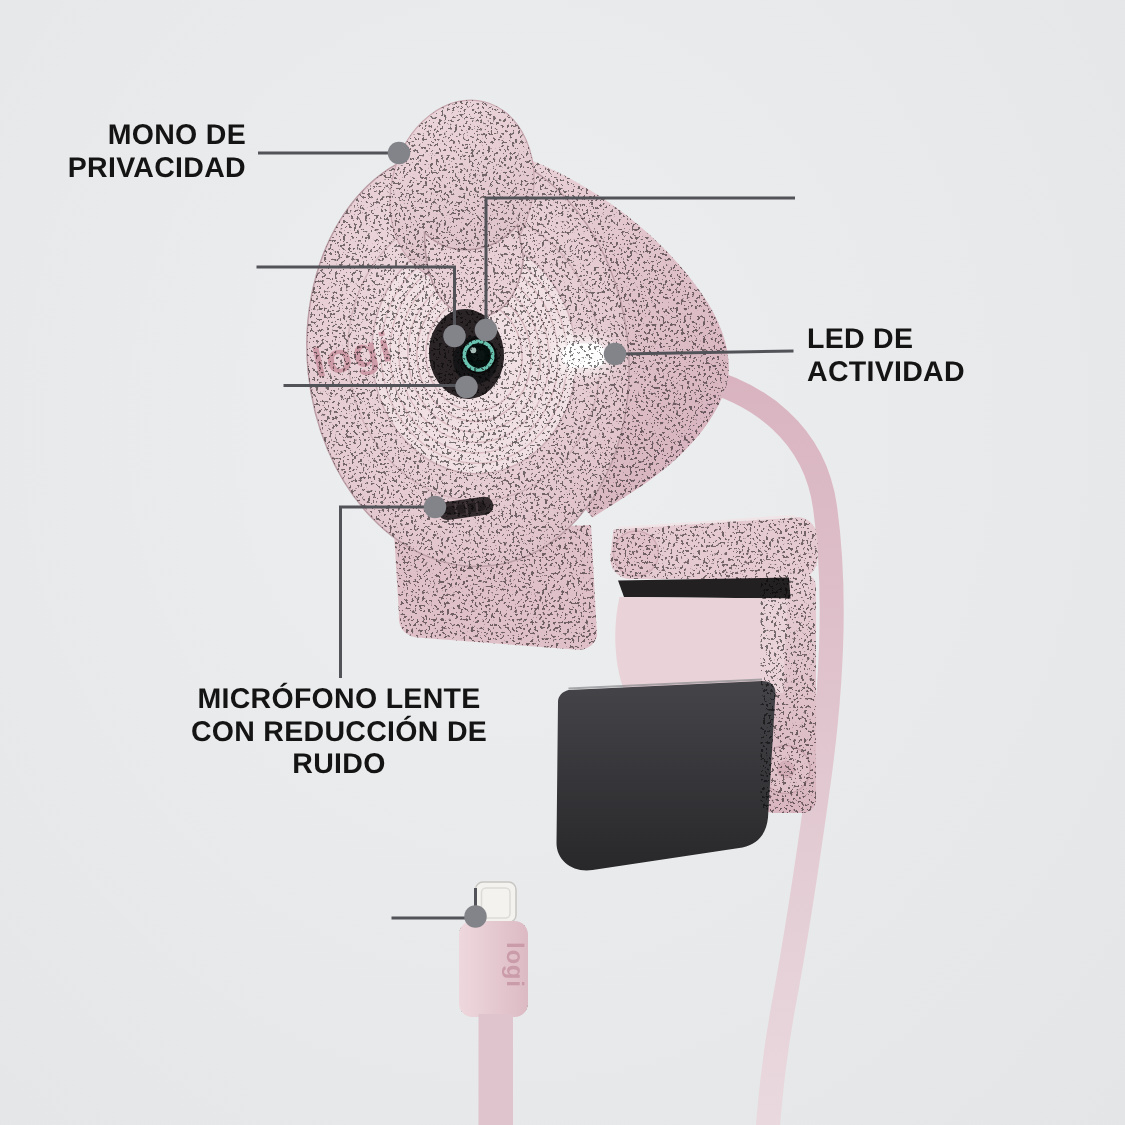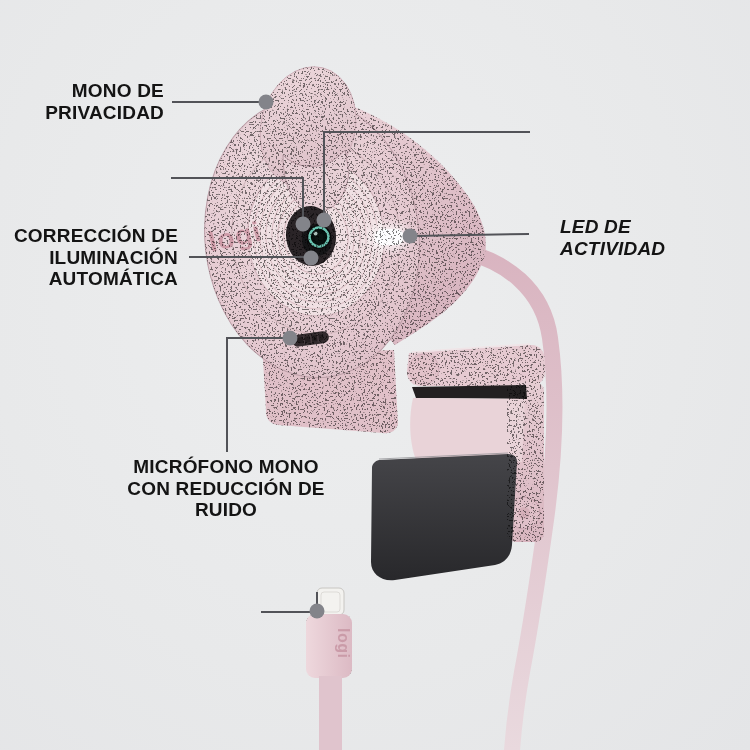--- a/index.html
+++ b/index.html
@@ -8,21 +8,21 @@
          background:radial-gradient(ellipse at 45% 38%, #edeeef 0%, #e8e9ea 60%, #e4e5e7 100%);}
   .stage svg{position:absolute;left:0;top:0;}
   .label{position:absolute;font-weight:700;font-size:19px;line-height:21.5px;
          color:#141414;letter-spacing:.2px;white-space:nowrap;}
   .r{text-align:right;}
   .c{text-align:center;}
   .lbl-privacy{top:80px;right:586px;}
   .lbl-fov{top:158px;right:587px;}
   .lbl-corr{top:225px;right:572px;}
   .lbl-lens{top:121px;left:538px;}
-  .lbl-led{top:216px;left:560px;font-style:italic;}
+  .lbl-led{top:216px;left:538px;}
   .lbl-mic{top:456px;left:113px;width:226px;}
   .lbl-usb{top:590px;right:492px;}
 </style>
 </head>
 <body>
 
 <figure class="stage" style="margin:0">
 
   <svg width="750" height="750" viewBox="0 0 750 750">
     <defs>
@@ -171,32 +171,27 @@
       <circle cx="317" cy="611" r="7.5"></circle>
     </g>
   </svg>
 
   <div class="label r lbl-privacy">
     <div>MONO DE</div>
     <div>PRIVACIDAD</div>
   </div>
 
 
-  <div class="label r lbl-corr">
-    <div>CORRECCIÓN DE</div>
-    <div>ILUMINACIÓN</div>
-    <div>AUTOMÁTICA</div>
-  </div>
 
 
   <div class="label lbl-led">
     <div>LED DE</div>
     <div>ACTIVIDAD</div>
   </div>
 
   <div class="label c lbl-mic">
-    <div>MICRÓFONO MONO</div>
+    <div>MICRÓFONO LENTE</div>
     <div>CON REDUCCIÓN DE</div>
     <div>RUIDO</div>
   </div>
 
 
 </figure>
 
 </body></html>

